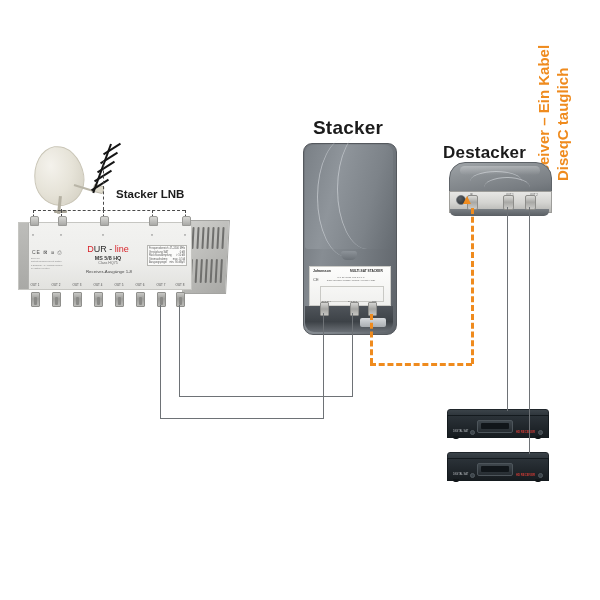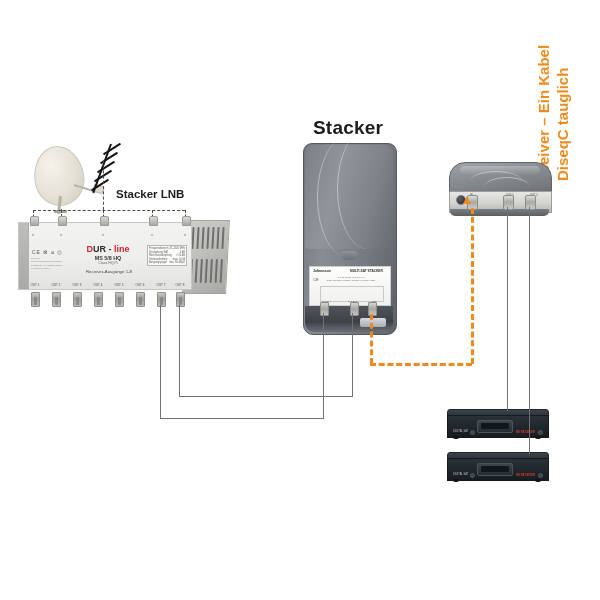--- a/index.html
+++ b/index.html
@@ -90,21 +90,21 @@
     position:absolute;left:166px;top:-2px;width:42px;height:72px;
     background:linear-gradient(135deg,#cfcfcc 0%,#bcbcb9 48%,#a8a8a5 100%);
     border:1px solid #a4a4a1;
     transform:skewX(-3deg);
   }
   .ms-fin{position:absolute;background:#6f6f6d;width:2px;border-radius:1px;}
 
   
   #ms-brand{
     position:absolute;left:52px;top:22px;width:74px;text-align:center;
-    font-weight:bold;font-size:9px;line-height:1.05;white-space:nowrap;
+    font-weight:normal;font-size:9px;line-height:1.05;white-space:nowrap;
   }
   #ms-brand .d-red{color:#d8232a;}
   #ms-brand .d-dark{color:#2f2f2f;}
   #ms-model{
     position:absolute;left:52px;top:32px;width:74px;text-align:center;
     font-size:5.4px;font-weight:bold;color:#3a3a3a;white-space:nowrap;
   }
   #ms-class{
     position:absolute;left:52px;top:38px;width:74px;text-align:center;
     font-size:3.6px;color:#6a6a6a;white-space:nowrap;
@@ -317,20 +317,21 @@
     border-right:4.5px solid transparent;
     border-bottom:8px solid #ef8b1e;
   }
 </style>
 </head>
 <body>
 
 <div id="canvas">
 
   <div class="heading" id="stacker-label">Stacker</div>
+  <div class="heading" id="destacker-label">Destacker</div>
   <div id="quattro-label">Stacker LNB</div>
 
   <div id="orange-text">
     <span id="orange-line-1">2 Receiver – Ein Kabel</span>
     <span id="orange-line-2">DiseqC tauglich</span>
   </div>
 
   <div id="dish-group">
     <div id="dish-face"></div>
     <div id="dish-arm"></div>

